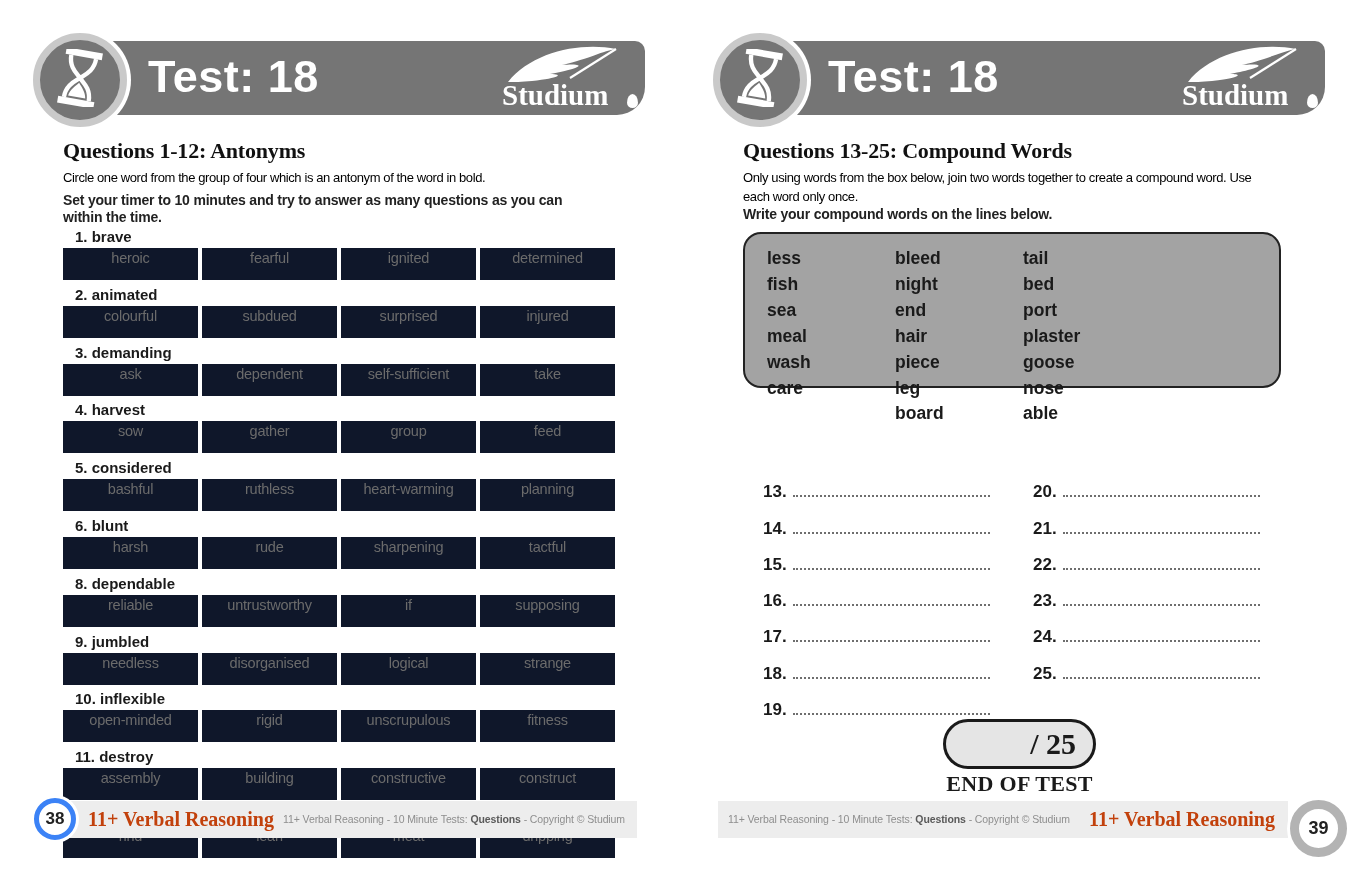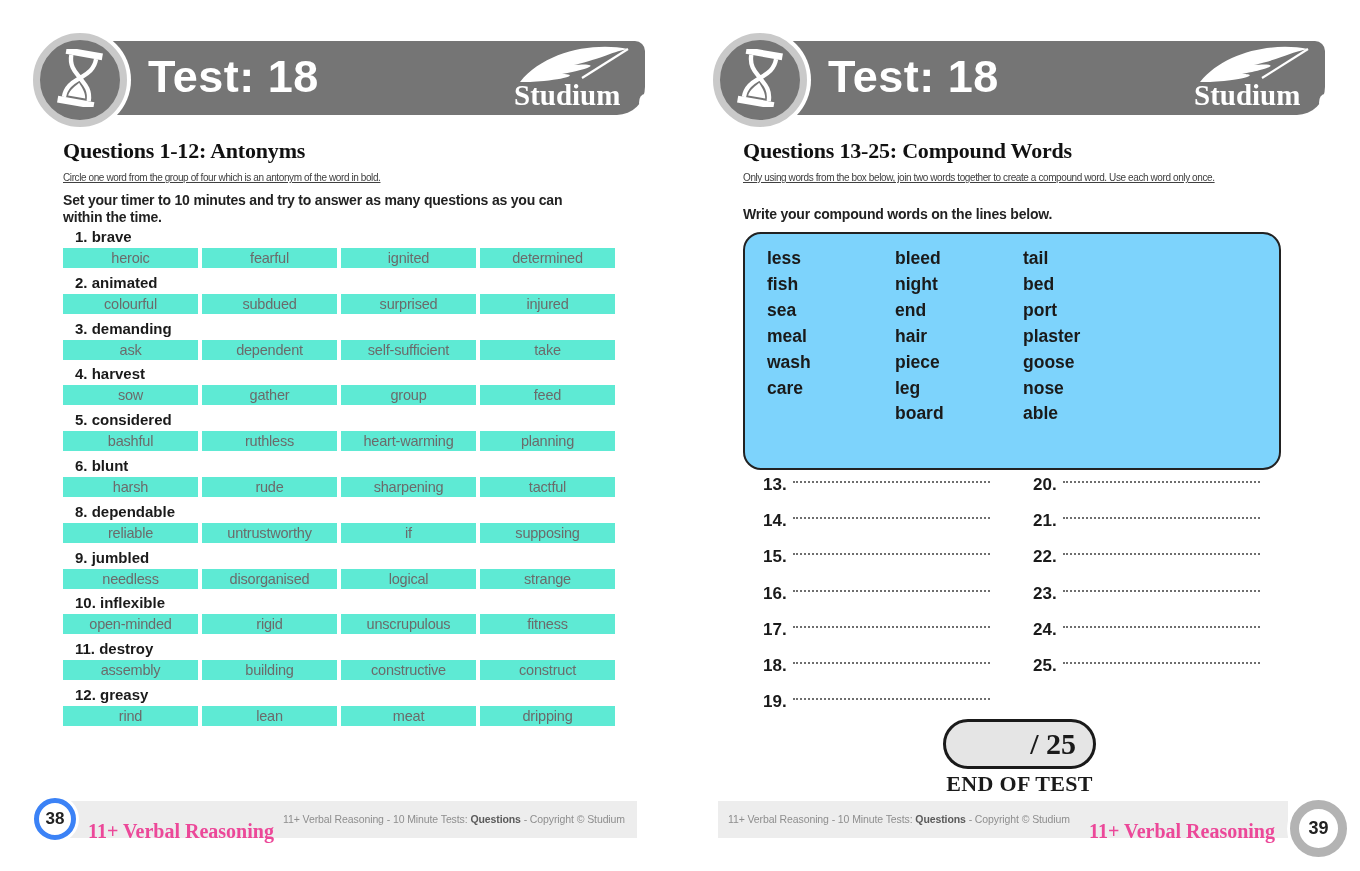--- a/index.html
+++ b/index.html
@@ -20,73 +20,73 @@
   .hdr-circle {
     position:absolute; left:33px; top:33px; width:94px; height:94px;
     border-radius:50%; background:#757575; border:7px solid #c9c9c9;
     box-shadow:0 0 0 4px #ffffff;
     display:flex; align-items:center; justify-content:center;
   }
   .hdr-title {
     position:absolute; left:148px; top:41px; height:66px; line-height:72px;
     color:#ffffff; font-size:45px; font-weight:bold; letter-spacing:0.5px;
   }
-  .logo { position:absolute; left:512px; top:43px; width:140px; height:70px; }
+  .logo { position:absolute; left:500px; top:43px; width:140px; height:70px; }
   .logo-feather { position:absolute; left:4px; top:-1px; width:120px; height:44px; }
   .logo-text {
     position:absolute; left:2px; bottom:1px; color:#ffffff;
     font-family:"Liberation Serif", serif; font-weight:bold; font-size:29px;
   }
   .logo-drop {
     position:absolute; right:2px; bottom:5px; width:11px; height:14px;
     background:#ffffff; border-radius:50% 50% 50% 50% / 62% 62% 38% 38%;
   }
 
   
   .section-heading {
     position:absolute; left:63px; top:138px;
     font-family:"Liberation Serif", serif; font-weight:bold; font-size:22px;
     color:#111111; letter-spacing:-0.2px;
   }
   .instr {
     position:absolute; left:63px; top:168px; width:545px;
-    color:#404040; font-size:10px; letter-spacing:-0.4px; line-height:19px;text-decoration:underline;
+    color:#000000; font-size:13px; letter-spacing:-0.4px; line-height:19px;
   }
   .instr-bold {
     position:absolute; left:63px; width:520px;
     color:#222222; font-size:14px; font-weight:bold; letter-spacing:-0.2px; line-height:16.5px;
   }
   #page-left .instr { white-space:nowrap; }
   #page-left .instr-bold { top:192px; }
   #page-right .instr { width:520px; }
   #page-right .instr-bold { top:206px; white-space:nowrap; }
 
   
   .questions { position:absolute; left:63px; top:228px; width:552px; }
   .q { margin-bottom:5.8px; }
   .q-label { font-size:15px; font-weight:bold; color:#1a1a1a; line-height:17px; padding-left:12px; }
   .q-opts { display:flex; gap:4px; margin-top:3px; }
   .q-opt {
-    flex:1; height:20px; background:#5eead4; color:#6b6b6b;
+    flex:1; height:32px; background:#0f172a; color:#6b6b6b;
     font-size:14.5px; text-align:center; line-height:20px; letter-spacing:-0.2px;
   }
 
   
   .word-box {
-    position:absolute; left:63px; top:232px; width:538px; height:238px;
-    border:2.5px solid #222222; border-radius:18px; background:#7dd3fc;
+    position:absolute; left:63px; top:232px; width:538px; height:156px;
+    border:2.5px solid #222222; border-radius:18px; background:#a3a3a3;
   }
   .word-col { position:absolute; top:12px; width:124px; }
   .word-col.c0 { left:22px; } .word-col.c1 { left:150px; }
   .word-col.c2 { left:278px; } .word-col.c3 { left:406px; }
   .word { font-size:17.5px; font-weight:bold; color:#1a1a1a; line-height:25.9px; }
 
   .ans-col { position:absolute; top:466px; width:227px; }
   .ans-col.c0 { left:83px; } .ans-col.c1 { left:353px; }
-  .ans-row { height:36.3px; display:flex; align-items:center; }
+  .ans-row { height:36.3px; display:flex; align-items:flex-end; }
   .ans-num { font-weight:bold; font-size:17px; color:#1a1a1a; line-height:21px; margin-right:6px; }
   .ans-dots { flex:1; border-bottom:2px dotted #6e6e6e; margin-bottom:5px; }
 
   .score-box {
     position:absolute; left:263px; top:719px; width:153px; height:50px;
     border:3px solid #1a1a1a; border-radius:25px; background:#e5e5e5;
     text-align:right; padding-right:17px;
     font-family:"Liberation Serif", serif; font-weight:bold; font-size:30px;
     line-height:44px; color:#1a1a1a;
   }
@@ -103,21 +103,21 @@
   .ftr-circle {
     position:absolute; border-radius:50%; background:#ffffff;
     text-align:center; font-weight:bold; color:#222222;
     box-shadow:0 0 0 3px #ffffff;
     display:flex; align-items:center; justify-content:center;
   }
   #page-left .ftr-circle { left:34px; top:798px; width:42px; height:42px; border:5px solid #3b82f6; font-size:17px; }
   #page-right .ftr-circle { left:610px; top:800px; width:57px; height:57px; border:9px solid #b3b3b3; font-size:18px; }
   .ftr-series {
     position:absolute; top:801px; height:37px; line-height:36px;
-    font-family:"Liberation Serif", serif; font-weight:bold; font-size:20px; color:#ec4899;margin-top:12px;
+    font-family:"Liberation Serif", serif; font-weight:bold; font-size:20px; color:#c2410c;
   }
   #page-left .ftr-series { left:88px; }
   #page-right .ftr-series { right:85px; }
   .ftr-small {
     position:absolute; top:801px; height:37px; line-height:37px;
     font-size:10.5px; color:#8e8e8e; letter-spacing:-0.1px;
   }
   #page-left .ftr-small { right:55px; }
   #page-right .ftr-small { left:48px; }
   .ftr-small b { color:#5a5a5a; }

